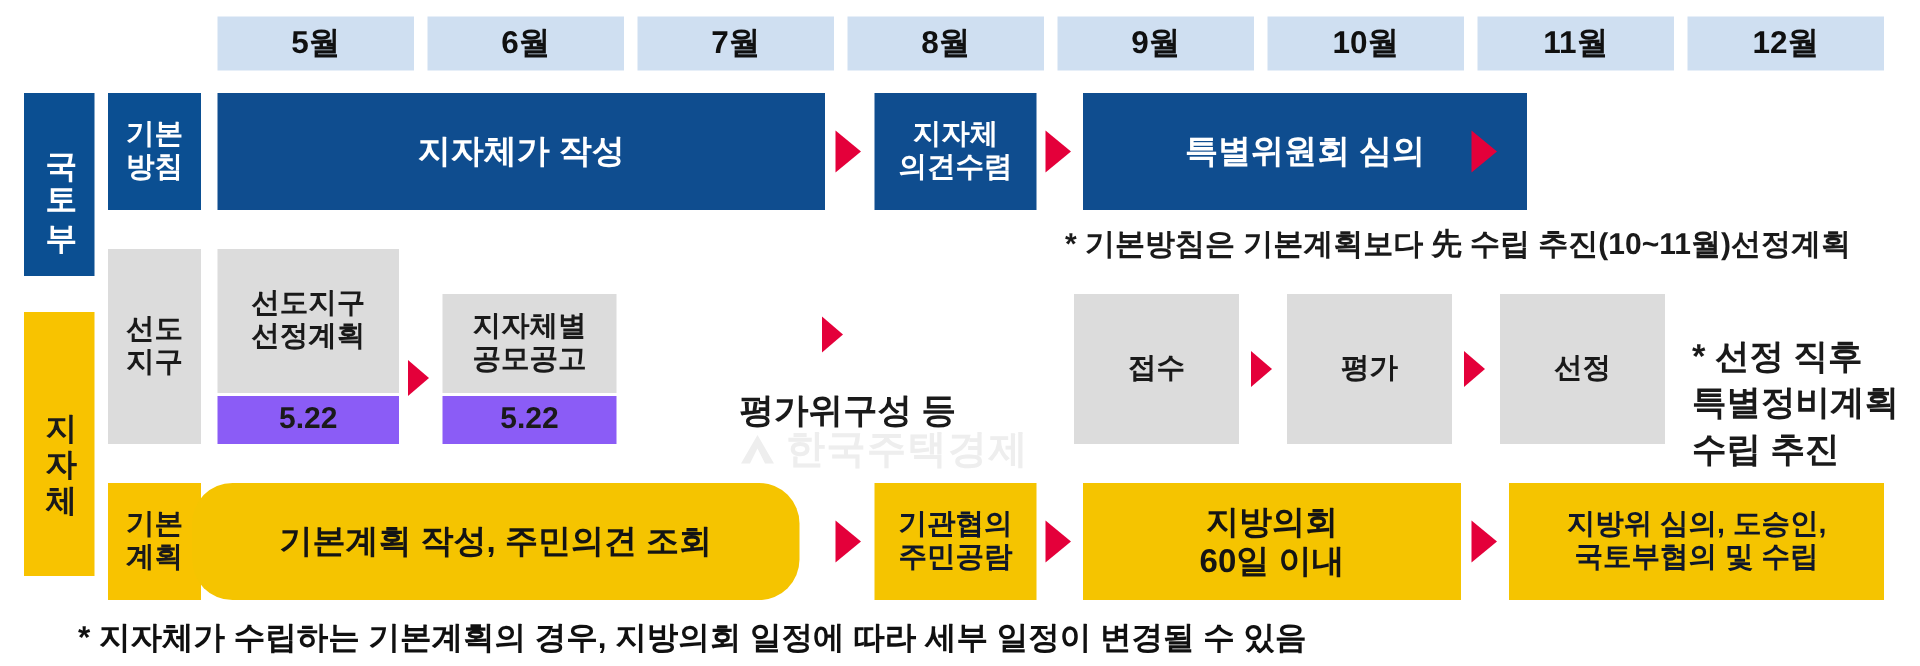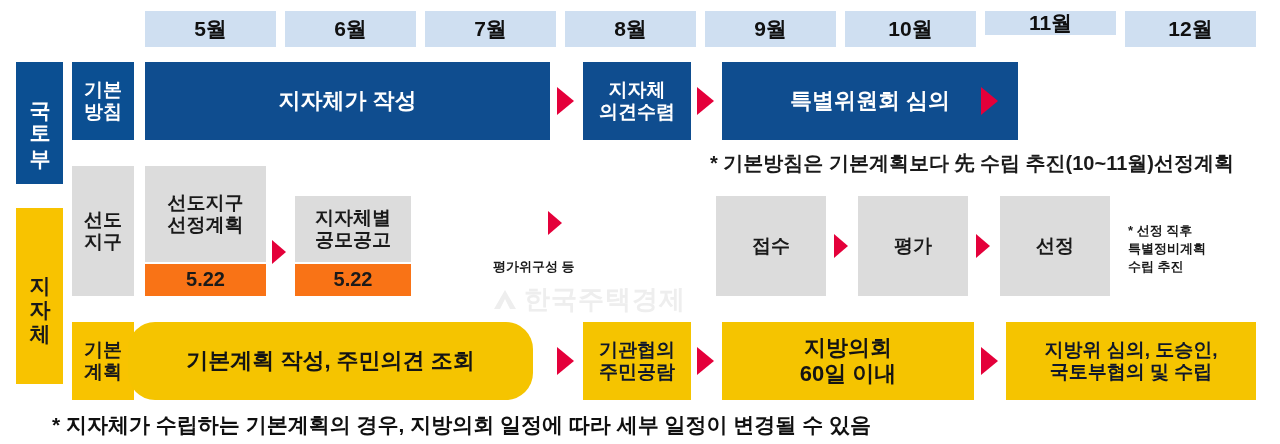--- a/index.html
+++ b/index.html
@@ -74,21 +74,21 @@
     background: #0f4d8f;
     color: #ffffff;
     font-size: 19px;
   }
   .bar-gray {
     background: #dcdcdc;
     color: #1a1a1a;
     font-size: 19px;
   }
   .bar-gray-date {
-    background: #f97316;
+    background: #8b5cf6;
     color: #1a1a1a;
     font-size: 20px;
     font-weight: bold;
   }
   .bar-yellow {
     background: #f5c400;
     color: #141414;
     font-size: 22px;
   }
   .bar-yellow-sm {
@@ -113,21 +113,21 @@
     position: absolute;
     color: #1a1a1a;
     font-size: 20px;
     font-weight: bold;
     line-height: 1.35;
     white-space: pre-line;
   }
   .note-label {
     position: absolute;
     color: #1a1a1a;
-    font-size: 13px;
+    font-size: 23px;
     font-weight: bold;
     white-space: pre-line;
     text-align: center;
   }
   .footnote {
     position: absolute;
     color: #101010;
     font-size: 21px;
     font-weight: bold;
     margin-left: 40px;
@@ -147,21 +147,21 @@
 <body>
 
 <div id="canvas">
 
   <div class="box month" style="left:145px; top:11px; width:131px; height:36px;">5월</div>
   <div class="box month" style="left:285px; top:11px; width:131px; height:36px;">6월</div>
   <div class="box month" style="left:425px; top:11px; width:131px; height:36px;">7월</div>
   <div class="box month" style="left:565px; top:11px; width:131px; height:36px;">8월</div>
   <div class="box month" style="left:705px; top:11px; width:131px; height:36px;">9월</div>
   <div class="box month" style="left:845px; top:11px; width:131px; height:36px;">10월</div>
-  <div class="box month" style="left:985px; top:11px; width:131px; height:24px;">11월</div>
+  <div class="box month" style="left:985px; top:11px; width:131px; height:36px;">11월</div>
   <div class="box month" style="left:1125px; top:11px; width:131px; height:36px;">12월</div>
 
   <div class="box rail-blue" style="left:16px; top:62px; width:47px; height:122px;">국토부</div>
   <div class="box rail-yellow" style="left:16px; top:208px; width:47px; height:176px;">지자체</div>
 
   <div class="box stub-blue" style="left:72px; top:62px; width:62px; height:78px;">기본
 방침</div>
 
   <div class="box bar-blue" style="left:145px; top:62px; width:405px; height:78px;">지자체가 작성</div>
 

